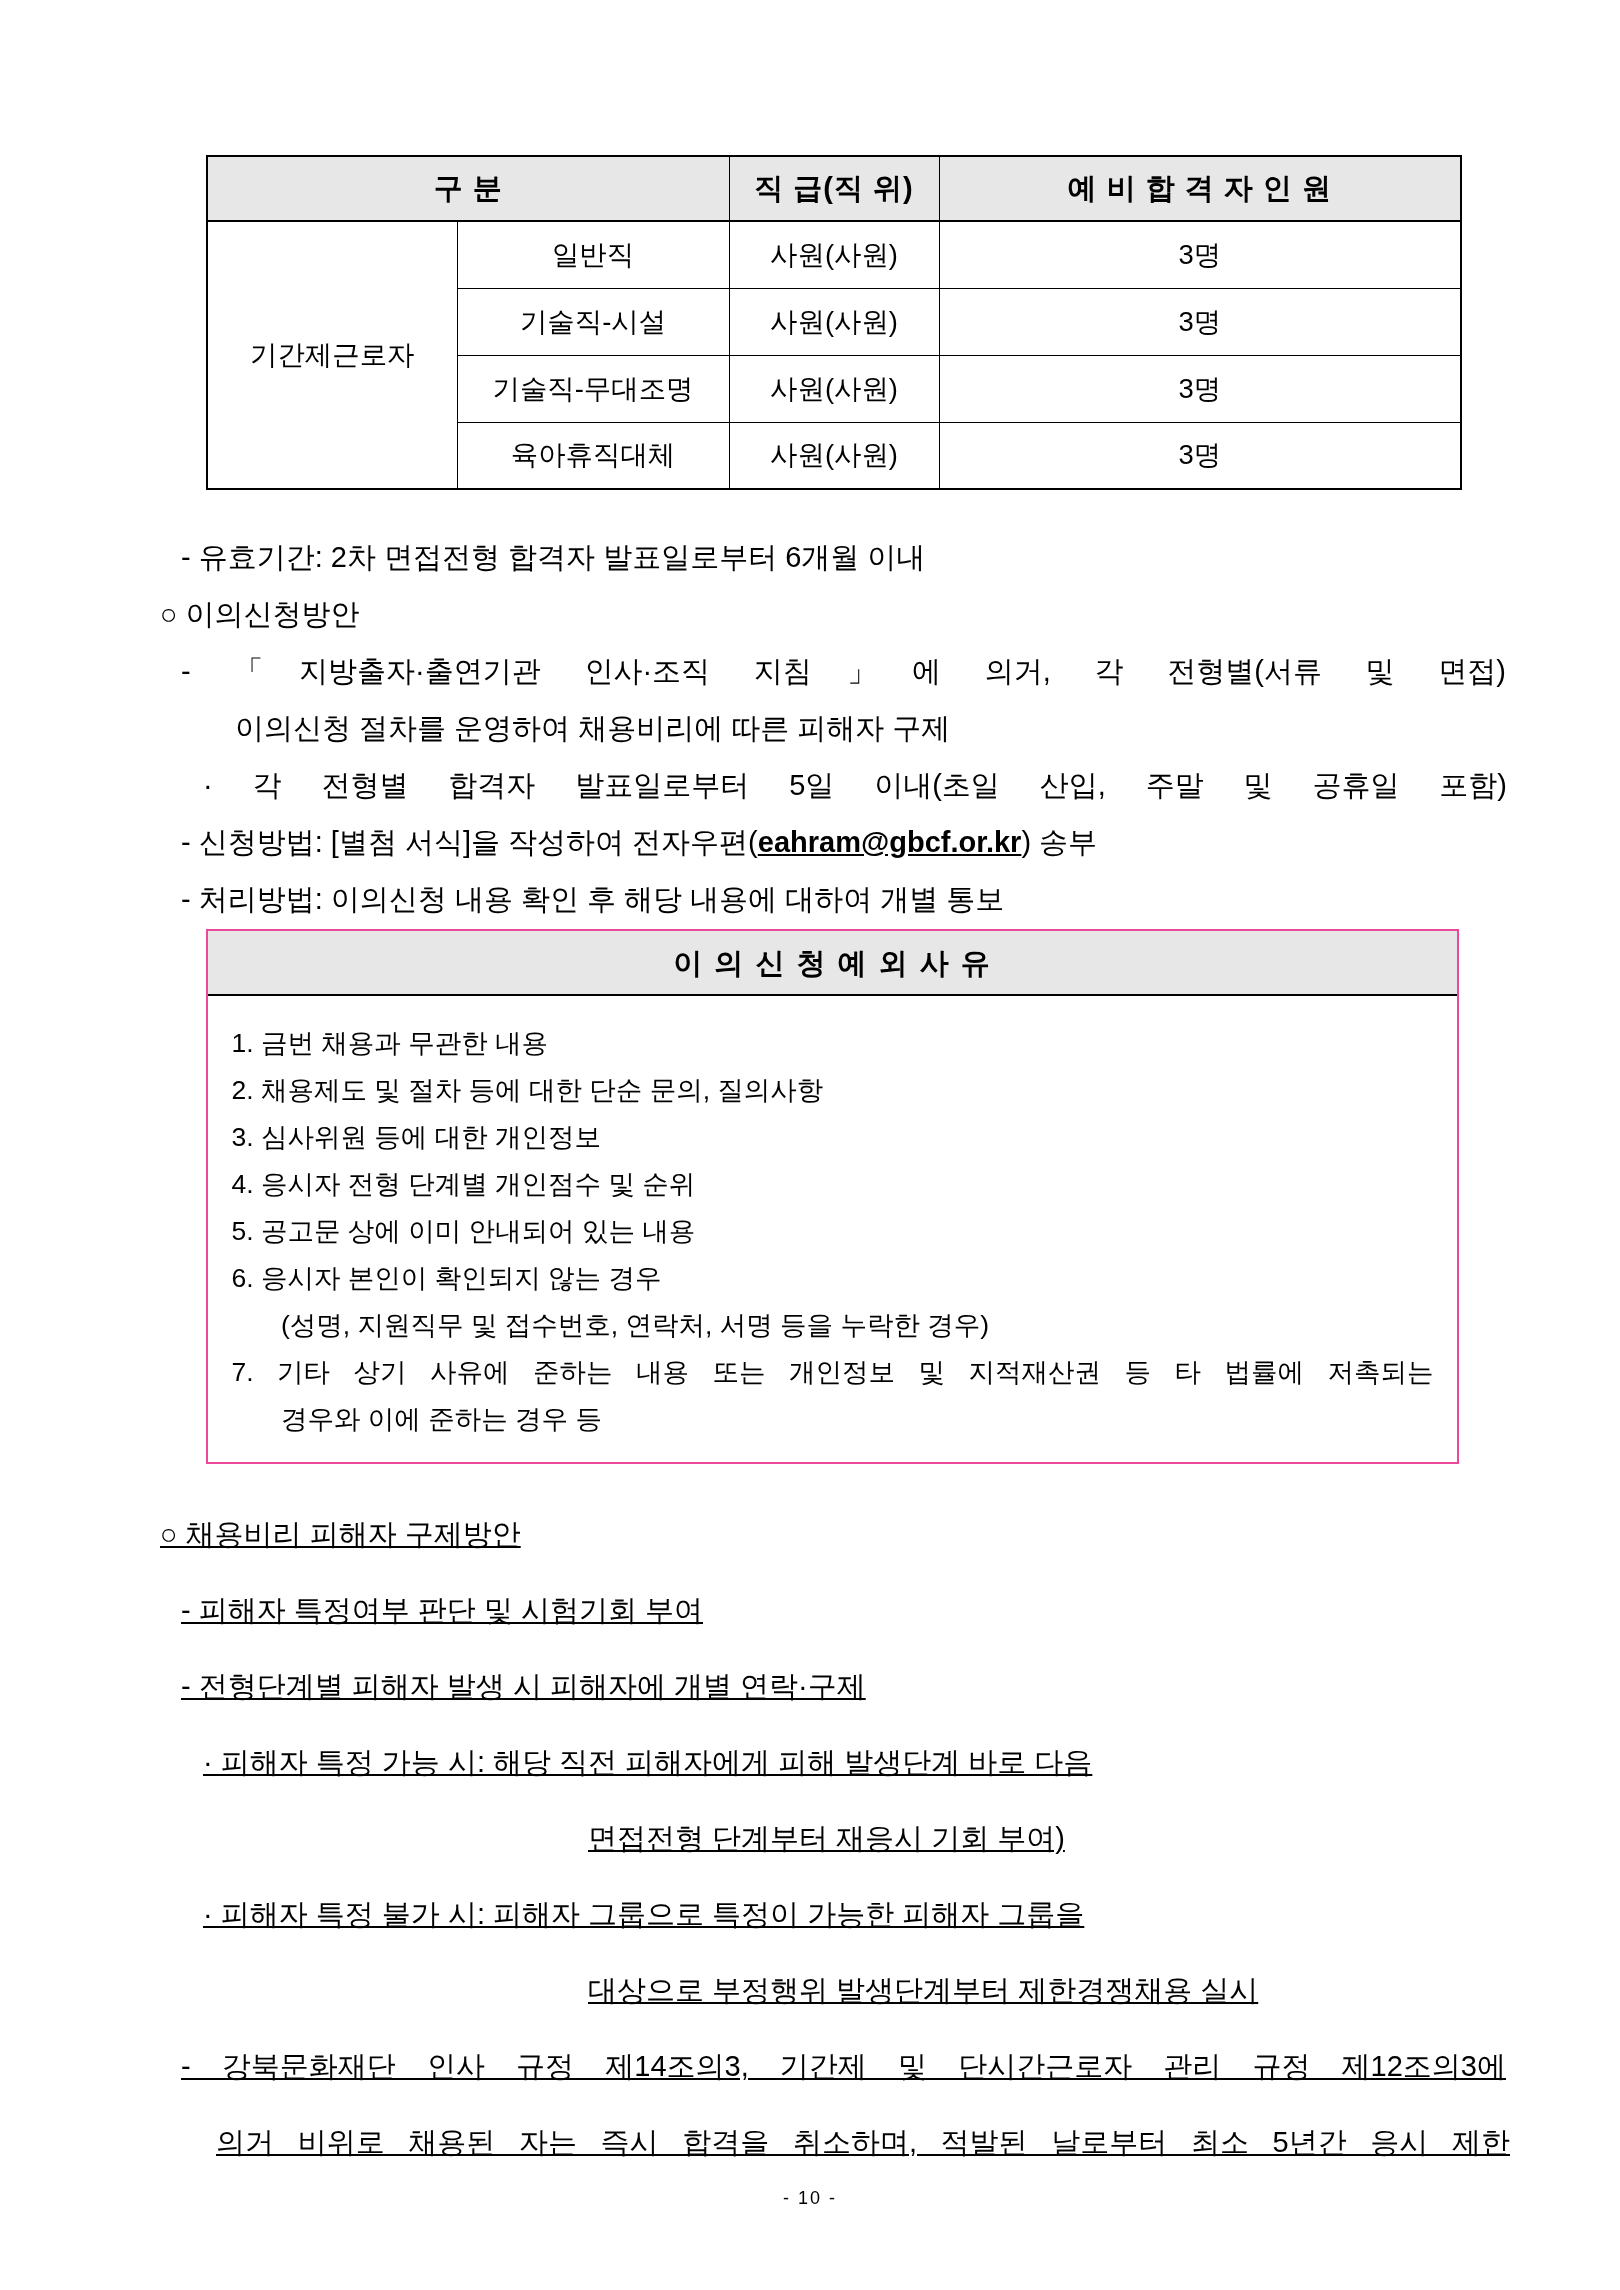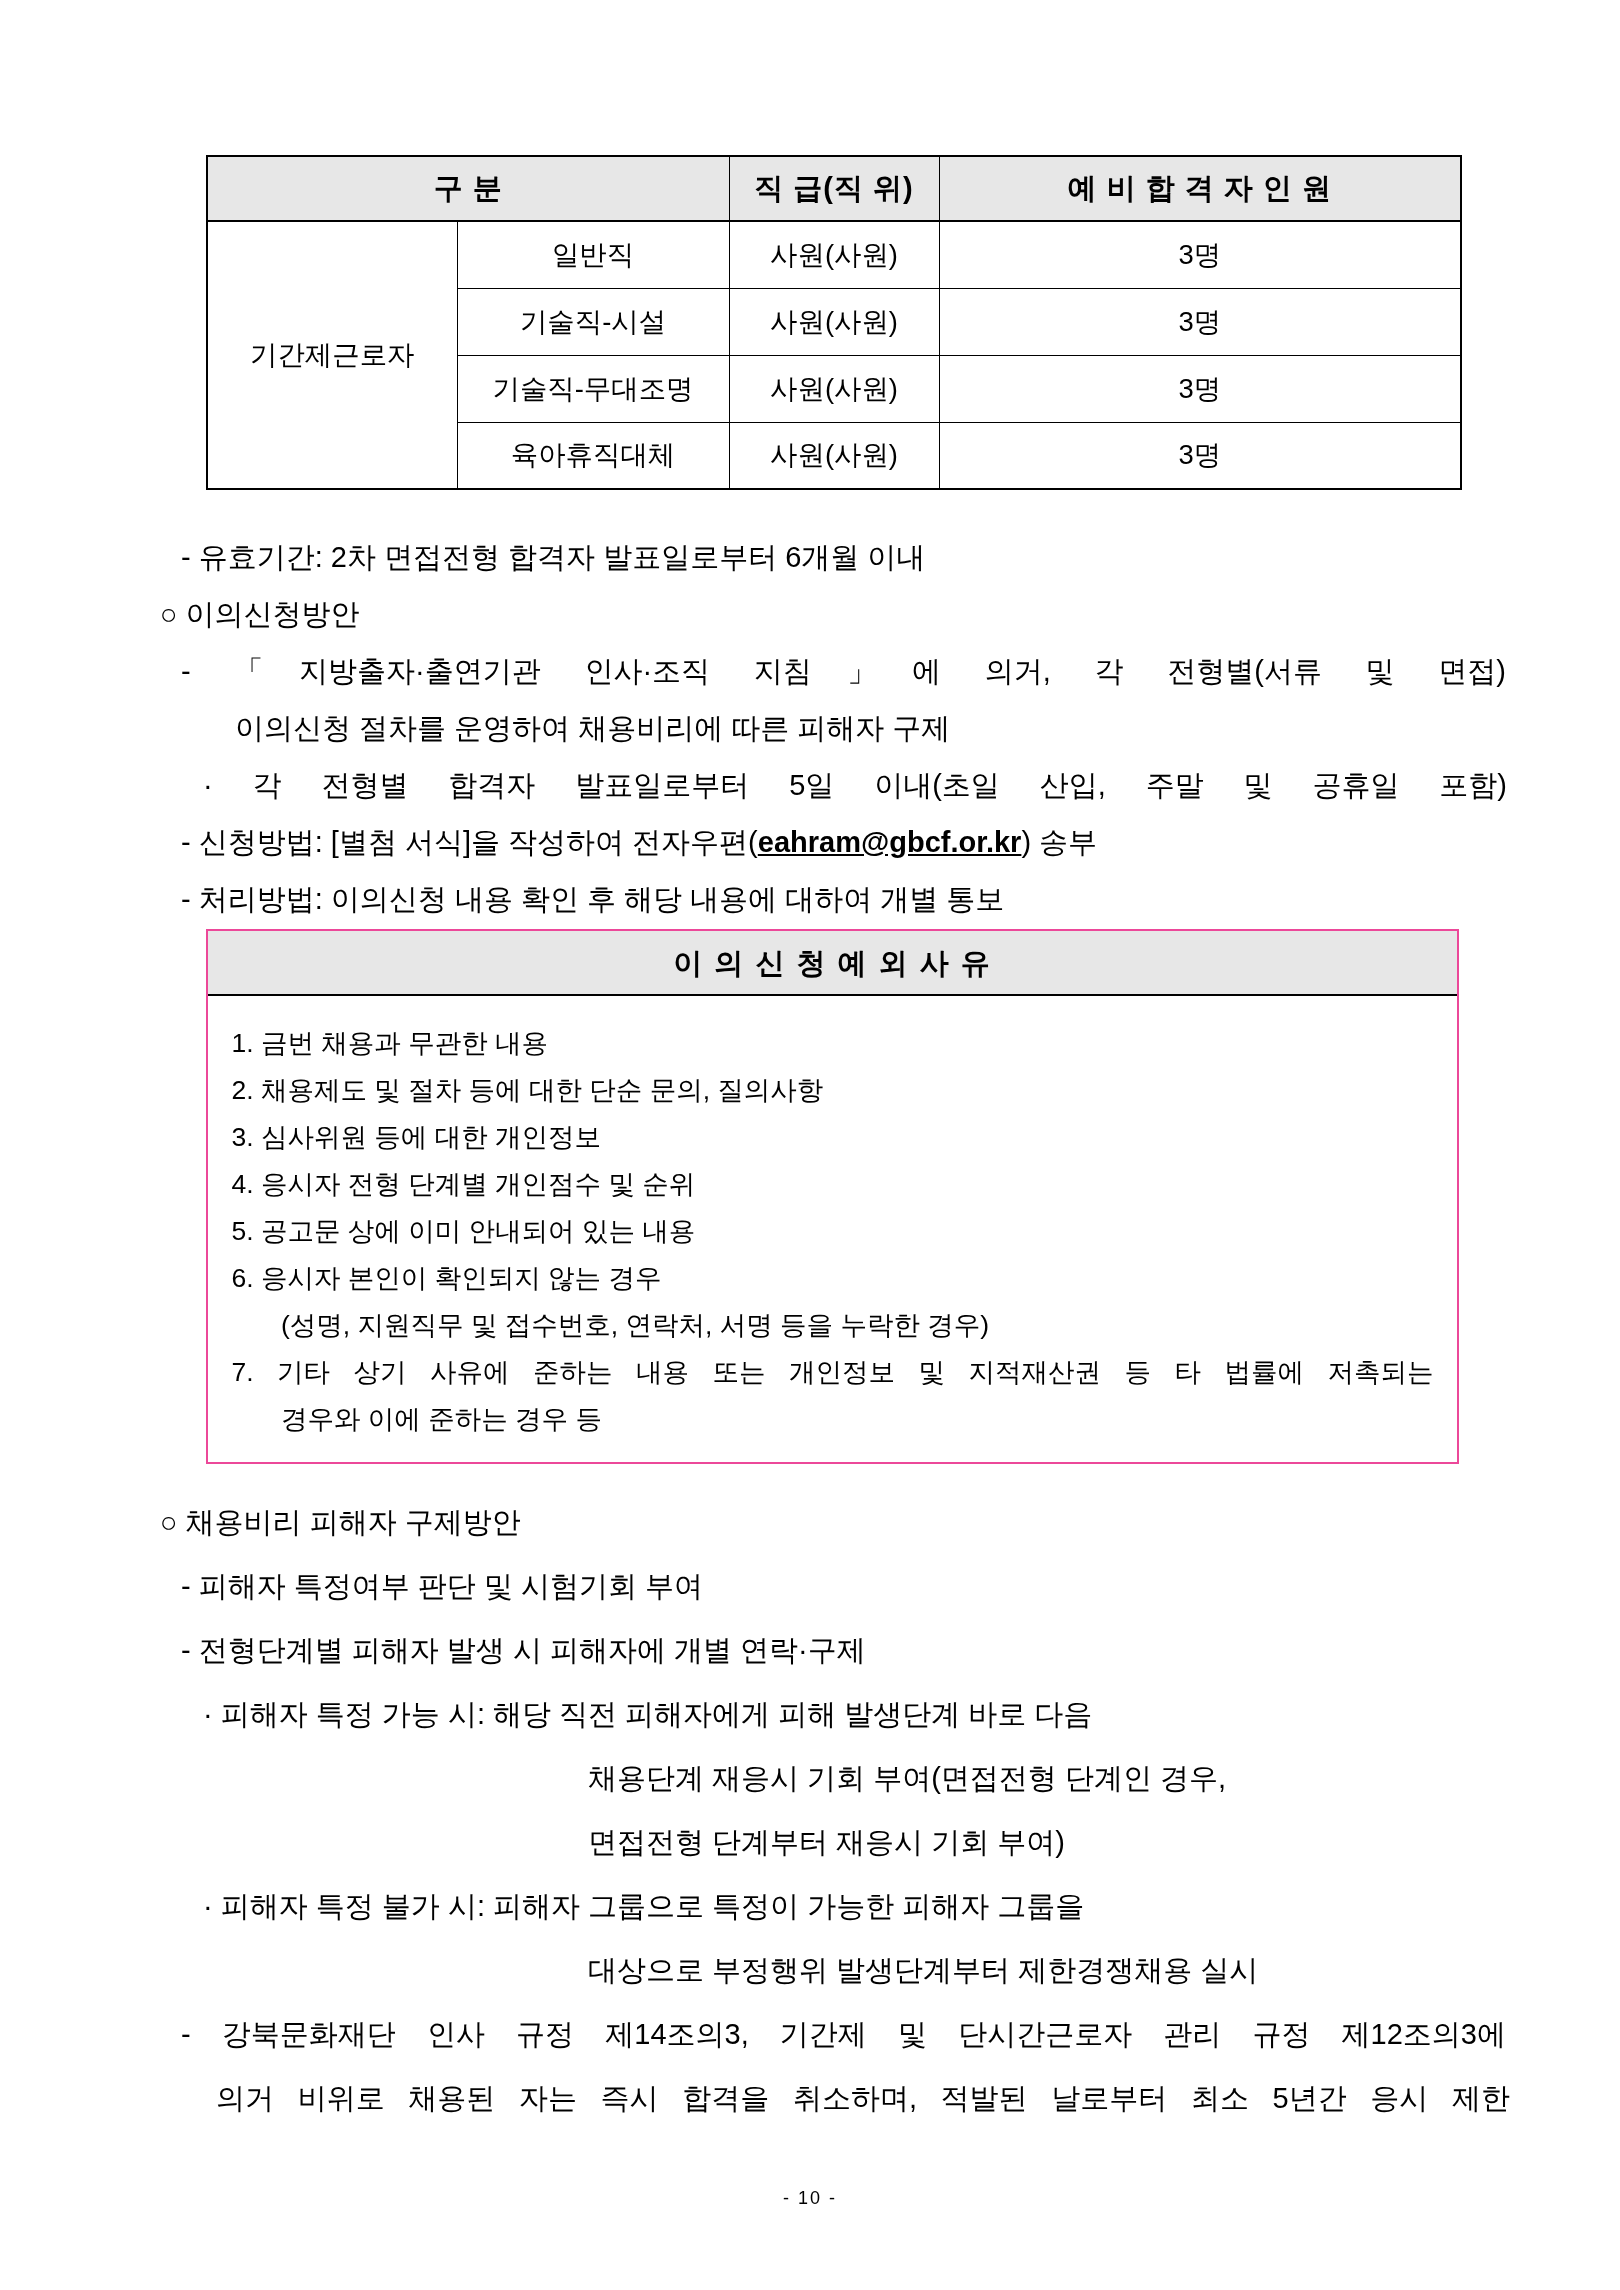--- a/index.html
+++ b/index.html
@@ -34,21 +34,21 @@
   .col-group { width: 250px; }
   .col-cat   { width: 272px; }
   .col-grade { width: 210px; }
   .col-count { width: 522px; }
 
   
   .sec { position: absolute; left: 0; width: 1620px; }
   .sec1 { top: 529px; }
   .sec1 p { margin: 0; font-size: 29px; line-height: 57px; white-space: nowrap; }
   .sec2 { top: 1488px; }
-  .sec2 p { margin: 5px; font-size: 29px; line-height: 59px; white-space: nowrap; }
+  .sec2 p { margin: 17px; font-size: 29px; line-height: 59px; white-space: nowrap; text-decoration: underline; }
 
   .i-circle { margin-left: 160px !important; }
   .i-dash   { margin-left: 181px !important; }
   .i-dot    { margin-left: 203px !important; }
   .i-cont   { margin-left: 235px !important; }
   .i-cont2  { margin-left: 216px !important; }
   .i-big    { margin-left: 588px !important; }
 
   .jf { white-space: normal !important; text-align: justify; text-align-last: justify; }
   .w-dash { width: 1325px; }
@@ -150,21 +150,20 @@
       <p class="jfx">7. 기타 상기 사유에 준하는 내용 또는 개인정보 및 지적재산권 등 타 법률에 저촉되는</p>
       <p class="cont">경우와 이에 준하는 경우 등</p>
     </div>
   </div>
 
   <div class="sec sec2">
     <p class="i-circle">○ 채용비리 피해자 구제방안</p>
     <p class="i-dash">- 피해자 특정여부 판단 및 시험기회 부여</p>
     <p class="i-dash">- 전형단계별 피해자 발생 시 피해자에 개별 연락·구제</p>
     <p class="i-dot">· 피해자 특정 가능 시: 해당 직전 피해자에게 피해 발생단계 바로 다음</p>
-    <p class="i-big">채용단계 재응시 기회 부여(면접전형 단계인 경우,</p>
     <p class="i-big">면접전형 단계부터 재응시 기회 부여)</p>
     <p class="i-dot">· 피해자 특정 불가 시: 피해자 그룹으로 특정이 가능한 피해자 그룹을</p>
     <p class="i-big">대상으로 부정행위 발생단계부터 제한경쟁채용 실시</p>
     <p class="i-dash jf w-dash">- 강북문화재단 인사 규정 제14조의3, 기간제 및 단시간근로자 관리 규정 제12조의3에</p>
     <p class="i-cont2 jf w-cont2">의거 비위로 채용된 자는 즉시 합격을 취소하며, 적발된 날로부터 최소 5년간 응시 제한</p>
   </div>
 
   <div class="footer">- 10 -</div>
 
 </div>

